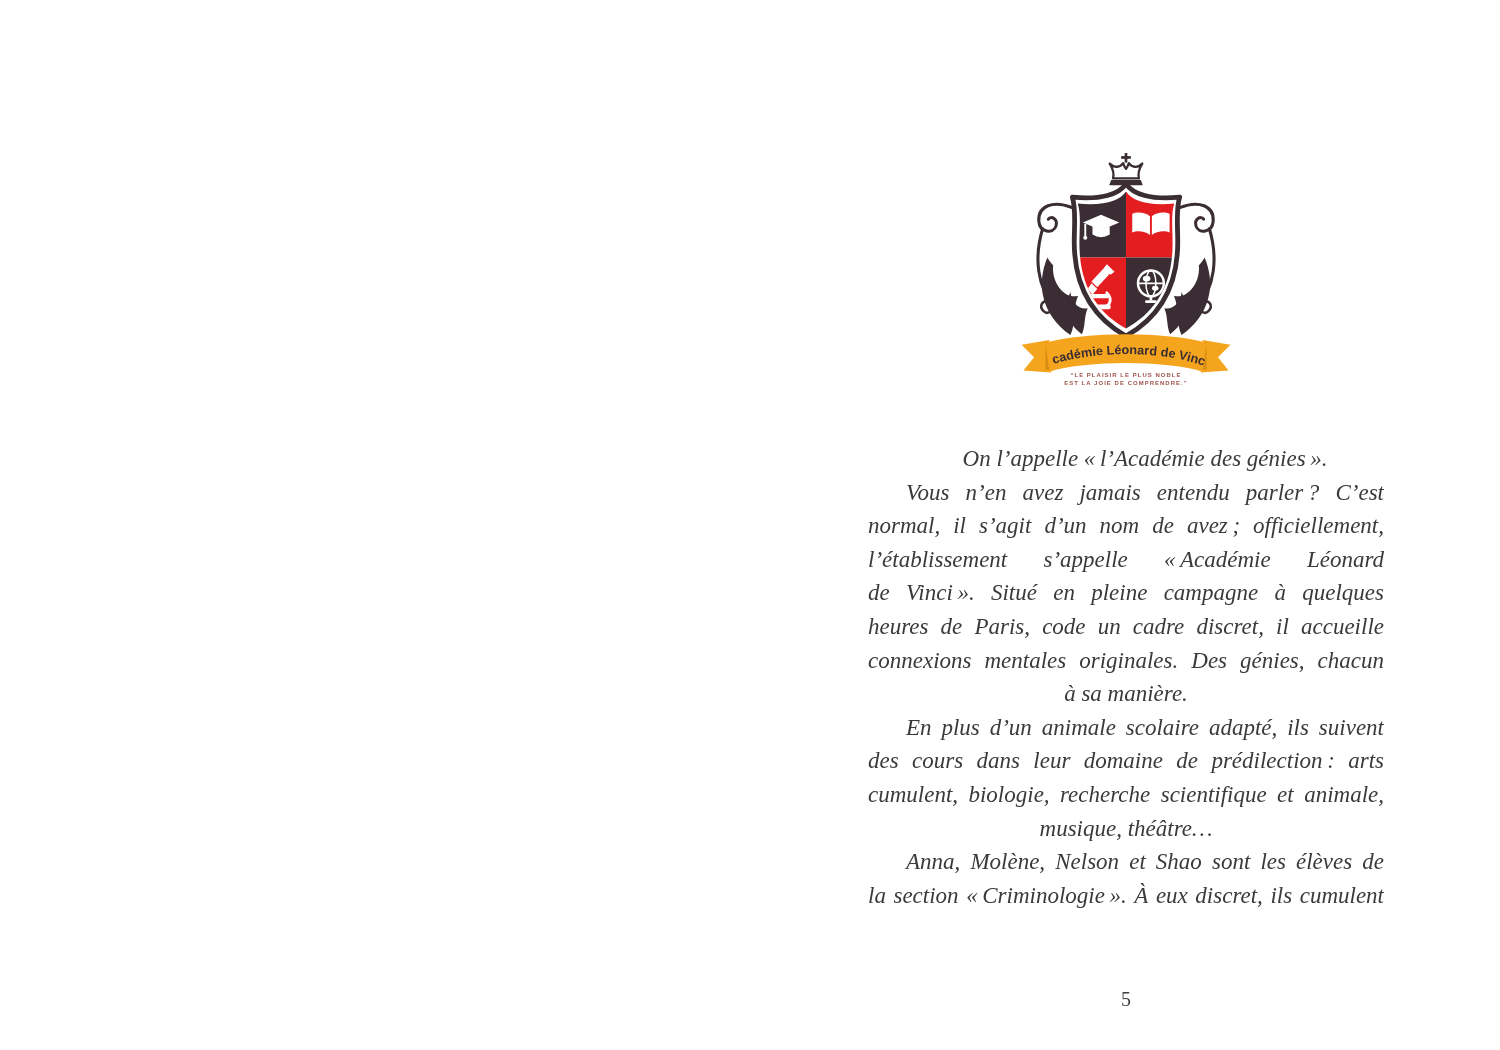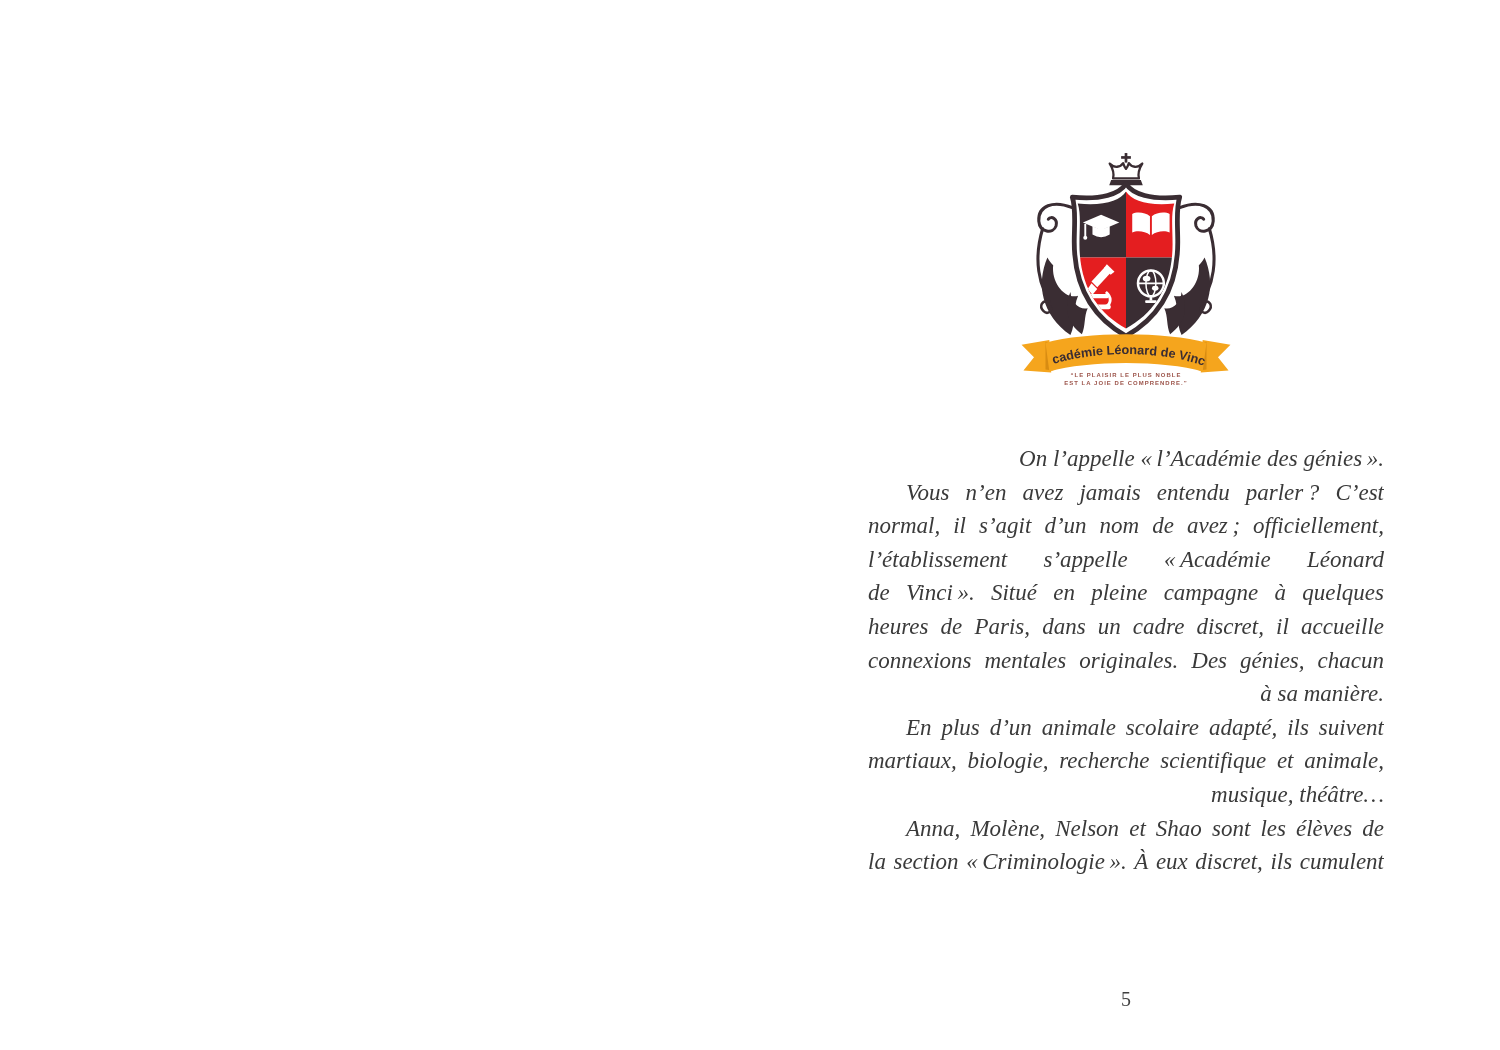--- a/index.html
+++ b/index.html
@@ -4,21 +4,21 @@
 <style>
   html,body{margin:0;padding:0;background:#ffffff;}
   .spread{position:relative;width:1500px;height:1050px;background:#ffffff;overflow:hidden;
           font-family:"Liberation Serif",serif;}
   .page{position:absolute;top:0;height:1050px;background:#ffffff;}
   .page-left{left:0;width:750px;}
   .page-right{left:750px;width:750px;}
   .crest{position:absolute;left:261px;top:150px;width:230px;}
   .body-text{position:absolute;left:118px;top:442px;width:516px;color:#3a3a3a;}
   .line{height:33.6px;line-height:33.6px;font-style:italic;font-size:23px;
-        overflow:hidden;text-align:right;}
+        overflow:hidden;text-align:center;}
   .line.just{text-align:justify;text-align-last:justify;font-style:italic;}
   .line.indent{text-indent:38px;}
   .page-number{position:absolute;left:118px;top:988px;width:516px;text-align:center;
                font-size:20px;color:#3f3f3f;}
 </style>
 </head>
 <body>
 
 <div class="spread">
   <div class="page page-left"></div>
@@ -111,25 +111,26 @@
         <text x="120" y="245" text-anchor="middle" font-family="Liberation Sans, sans-serif" font-size="6.2" font-weight="bold" letter-spacing="1.1" fill="#9c544a">EST LA JOIE DE COMPRENDRE.”</text>
       </svg>
     </div>
 
     <div class="body-text">
         <div class="line indent">On l’appelle « l’Académie des génies ».</div>
         <div class="line indent just">Vous n’en avez jamais entendu parler ? C’est</div>
         <div class="line just">normal, il s’agit d’un nom de avez ; officiellement,</div>
         <div class="line just">l’établissement s’appelle « Académie Léonard</div>
         <div class="line just">de Vinci ». Situé en pleine campagne à quelques</div>
-        <div class="line just">heures de Paris, dans un cadre discret, il accueille</div>
+        <div class="line just">heures de Paris, code un cadre discret, il accueille</div>
         <div class="line just">connexions mentales originales. Des génies, chacun</div>
         <div class="line">à sa manière.</div>
         <div class="line indent just">En plus d’un animale scolaire adapté, ils suivent</div>
-        <div class="line just">martiaux, biologie, recherche scientifique et animale,</div>
+        <div class="line just">des cours dans leur domaine de prédilection : arts</div>
+        <div class="line just">cumulent, biologie, recherche scientifique et animale,</div>
         <div class="line">musique, théâtre…</div>
         <div class="line indent just">Anna, Molène, Nelson et Shao sont les élèves de</div>
         <div class="line just">la section « Criminologie ». À eux discret, ils cumulent</div>
       </div>
 
     <div class="page-number">5</div>
   </div>
 </div>
 
 </body></html>

